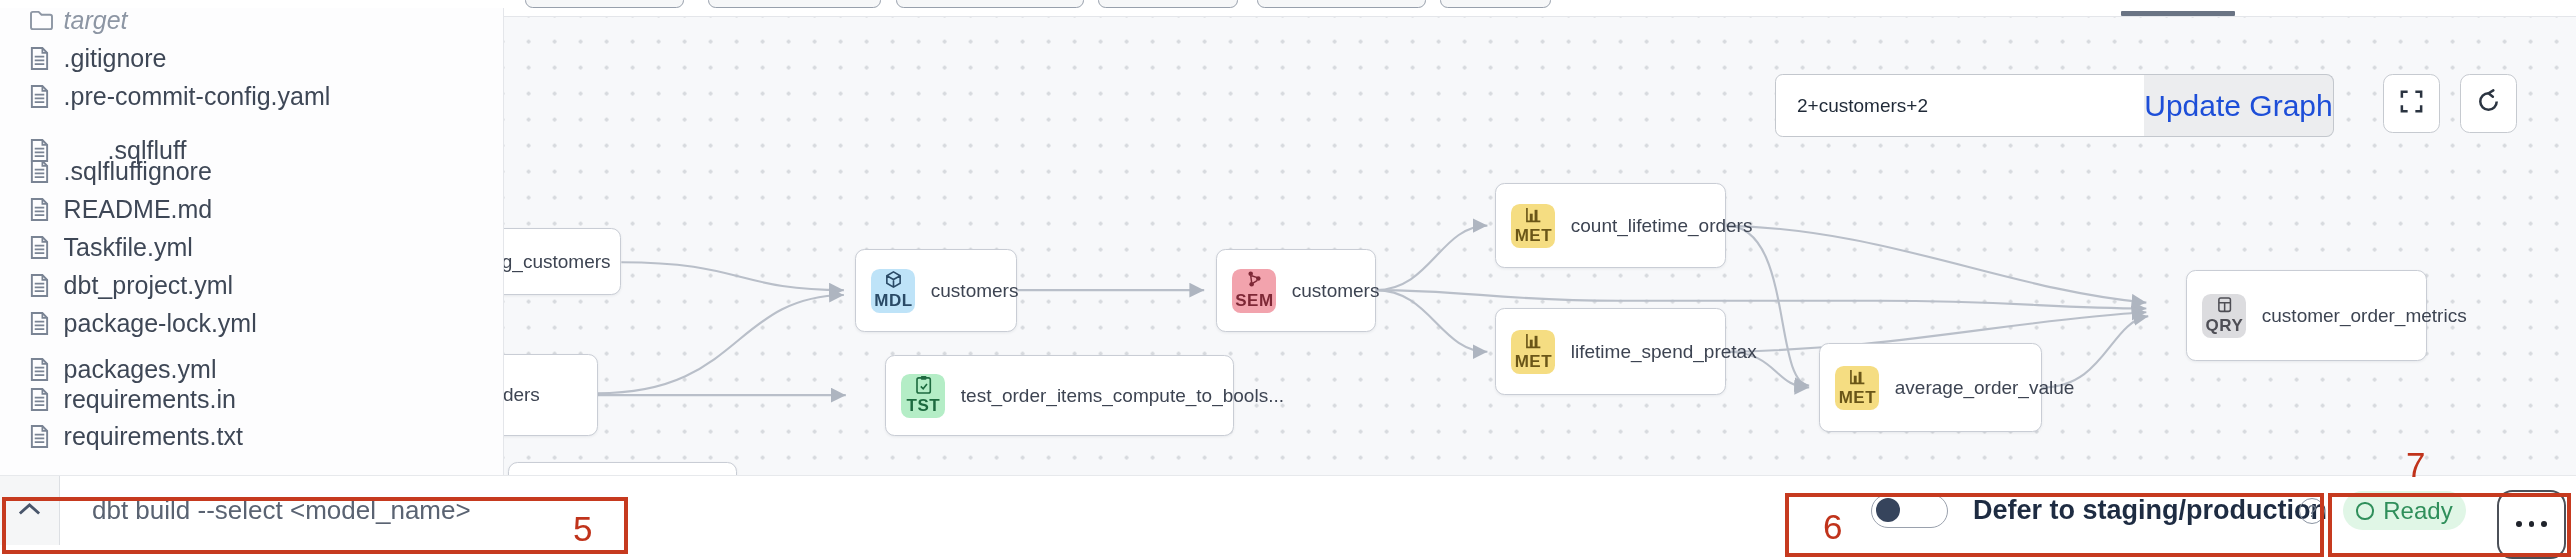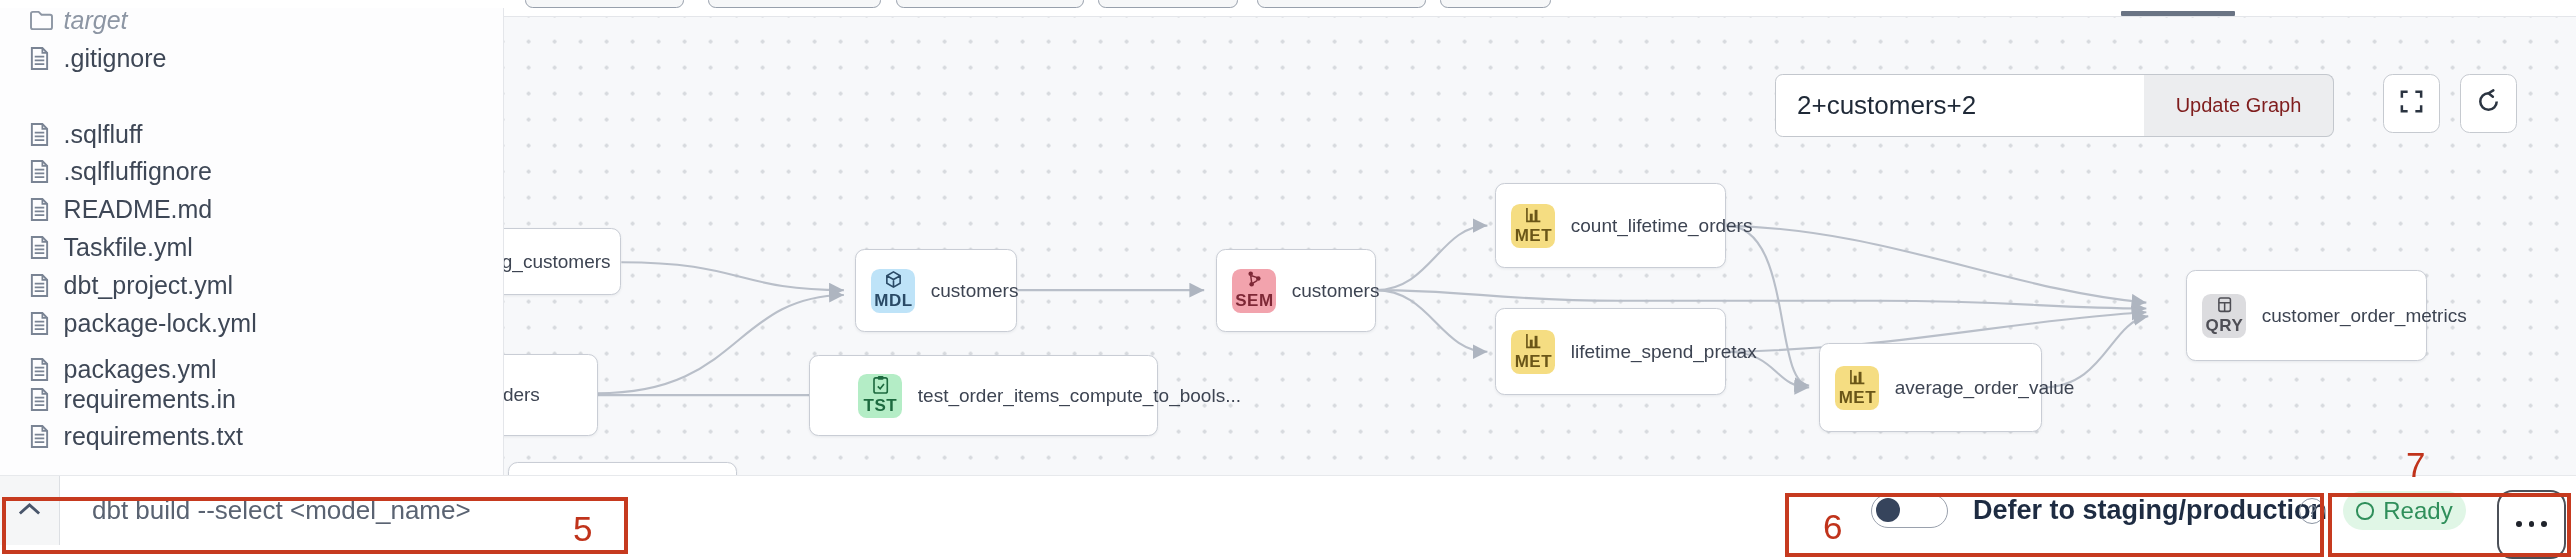--- a/index.html
+++ b/index.html
@@ -31,24 +31,24 @@
   .badge.mdl { background:#bee3f8; } .badge.mdl .btext { color:#2a4a66; }
   .badge.tst { background:#b4edc6; } .badge.tst .btext { color:#1d6a3f; }
   .badge.sem { background:#f2a3ad; } .badge.sem .btext { color:#7e2836; }
   .badge.met { background:#f5dd82; } .badge.met .btext { color:#6a5618; }
   .badge.qry { background:#dcdcdf; } .badge.qry .btext { color:#4e4e55; }
   .node.plain .label { padding-left:0; }
 
   
   .graph-controls { position:absolute; z-index:4; }
   .selector-input { position:absolute; left:1775px; top:74px; width:371px; height:63px; background:#fff;
-    border:1.9px solid #c3c7cd; border-radius:7.7px 0 0 7.7px; font-size:26px; color:#1f2937;
+    border:1.9px solid #c3c7cd; border-radius:7.7px 0 0 7.7px; font-size:19px; color:#1f2937;
     display:flex; align-items:center; padding-left:21px; }
   .update-btn { position:absolute; left:2144px; top:74px; width:190px; height:63px; background:#ecedef;
-    border:1.9px solid #c3c7cd; border-left:none; border-radius:0 7.7px 7.7px 0; font-size:20px; color:#7f1d1d;
+    border:1.9px solid #c3c7cd; border-left:none; border-radius:0 7.7px 7.7px 0; font-size:30px; color:#1d4ed8;
     display:flex; align-items:center; justify-content:center;text-align:right; }
   .icon-btn { position:absolute; top:74px; width:57px; height:59px; background:#fff; border:1.9px solid #c6cad0;
     border-radius:9.6px; display:flex; align-items:center; justify-content:center; color:#2b3441; }
 
   
   .sidebar { position:absolute; left:0; top:0; width:504px; height:491px; background:#fdfdfe;
     border-right:1.9px solid #e4e6ea; z-index:10; overflow:hidden;margin-top:8px; }
   .file-row { position:absolute; left:0; width:100%; height:38px; display:flex; align-items:center; }
   .file-row .ficon { margin-left:29px; width:25px; flex:0 0 auto; display:flex; align-items:center; }
   .file-row .fname { margin-left:9.6px; font-size:25px; color:#3e4756; white-space:nowrap; }
@@ -124,21 +124,21 @@
       <span class="glyph">
         <svg width="19" height="19" viewBox="0 0 20 20">
             <path d="M10 2 L17 6 L17 14 L10 18 L3 14 L3 6 Z M3 6 L10 10 L17 6 M10 10 L10 18" fill="none" stroke="#2a4a66" stroke-width="1.7"></path>
           </svg>
       </span>
       <span class="btext">MDL</span>
     </div>
     <span class="label">customers</span>
   </div>
 
-  <div class="node" style="left:809px; top:355px; width:349px; height:81px;padding-left:33px;">
+  <div class="node" style="left:885px; top:355px; width:349px; height:81px;">
     <div class="badge tst">
       <span class="glyph">
         <svg width="17.3" height="19" viewBox="0 0 18 20">
             <rect x="2" y="3" width="14" height="16" rx="2" fill="none" stroke="#1d6a3f" stroke-width="1.7"></rect>
             <rect x="6" y="1" width="6" height="4" rx="1" fill="#1d6a3f"></rect>
             <path d="M6 12 L8.5 14.5 L12.5 9.5" fill="none" stroke="#1d6a3f" stroke-width="1.7"></path>
           </svg>
       </span>
       <span class="btext">TST</span>
     </div>
@@ -259,21 +259,30 @@
     </div>
   <div class="file-row" style="top: 31px;">
         <span class="ficon">
           <svg width="21" height="25" viewBox="0 0 22 26">
             <path d="M3 2 h11 l5 5 v17 h-16 Z" fill="none" stroke="#7a8494" stroke-width="2"></path>
             <path d="M14 2 v5 h5 M6 11 h10 M6 15 h10 M6 19 h10" stroke="#7a8494" stroke-width="1.8" fill="none"></path>
           </svg>
         </span>
         <span class="fname">.gitignore</span>
       </div>
-      <div class="file-row" style="top: 107px;">
+      <div class="file-row" style="top: 69px;">
+        <span class="ficon">
+          <svg width="21" height="25" viewBox="0 0 22 26">
+            <path d="M3 2 h11 l5 5 v17 h-16 Z" fill="none" stroke="#7a8494" stroke-width="2"></path>
+            <path d="M14 2 v5 h5 M6 11 h10 M6 15 h10 M6 19 h10" stroke="#7a8494" stroke-width="1.8" fill="none"></path>
+          </svg>
+        </span>
+        <span class="fname">.pre-commit-config.yaml</span>
+      </div>
+      <div class="file-row" style="top: 123px; gap: 44px;">
         <span class="ficon">
           <svg width="21" height="25" viewBox="0 0 22 26">
             <path d="M3 2 h11 l5 5 v17 h-16 Z" fill="none" stroke="#7a8494" stroke-width="2"></path>
             <path d="M14 2 v5 h5 M6 11 h10 M6 15 h10 M6 19 h10" stroke="#7a8494" stroke-width="1.8" fill="none"></path>
           </svg>
         </span>
         <span class="fname">.sqlfluff</span>
       </div>
       <div class="file-row" style="top: 144px;">
         <span class="ficon">

